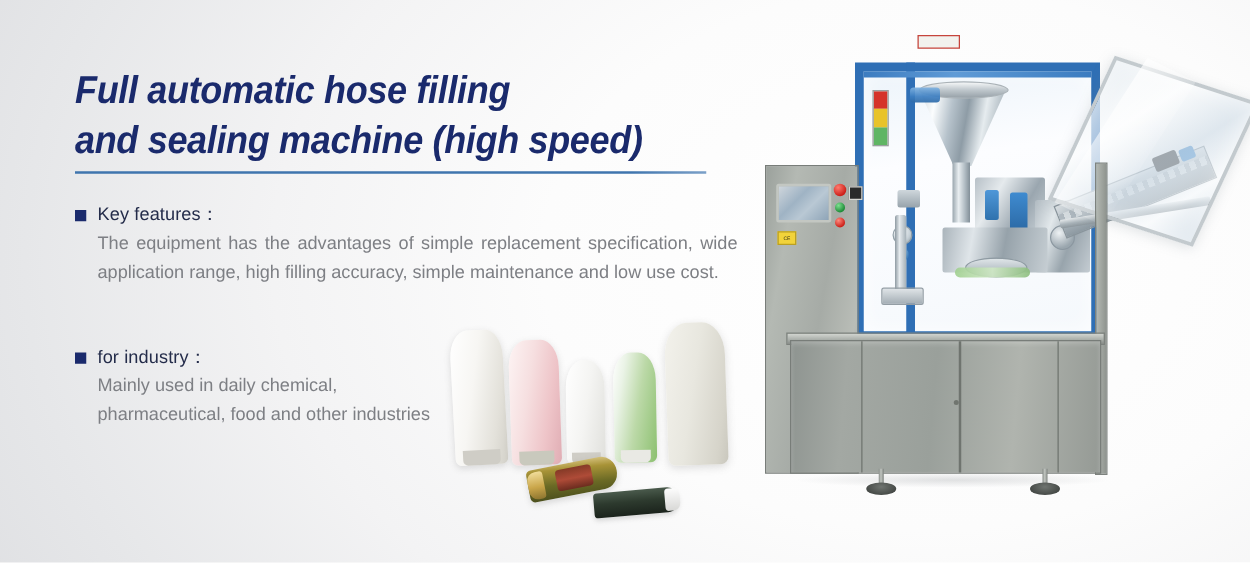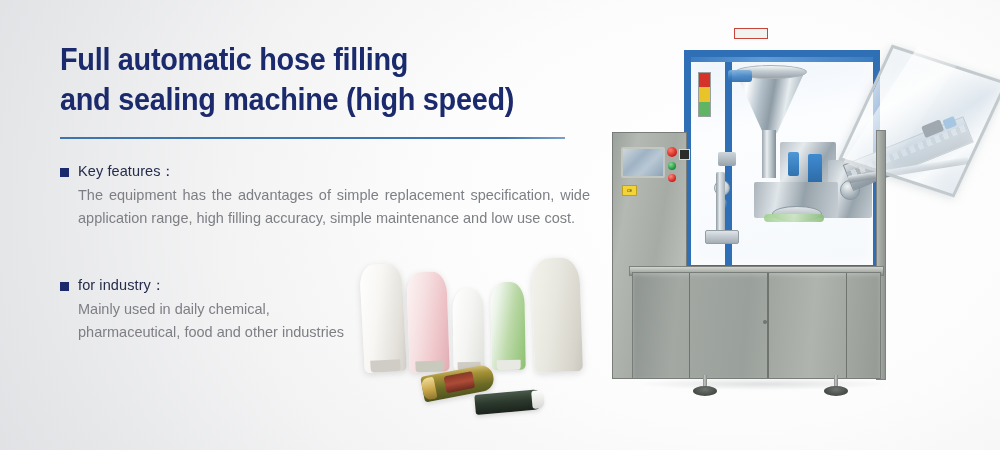--- a/index.html
+++ b/index.html
@@ -21,22 +21,23 @@
     background:
       radial-gradient(ellipse 900px 640px at 74% 46%, #ffffff 0%, #fcfcfc 34%, #f3f3f4 58%, #e6e7e9 80%, #dcdde0 100%),
       linear-gradient(100deg, #d7d8da 0%, #e2e3e5 26%, #f2f2f3 55%, #fbfbfb 78%, #ffffff 100%);
     overflow: hidden;
   }
 
   
   .text-col {
     position: absolute;
     left: 60px;
-    top: 40px;
+    top: 52px;
     width: 520px;
+    font-style: italic;
   }
 
   .title {
     color: #1a2a6c;
     font-size: 31px;
     line-height: 1.28;
     font-weight: bold;
     letter-spacing: -0.3px;
     margin: 0;
     transform: scaleX(0.93);

